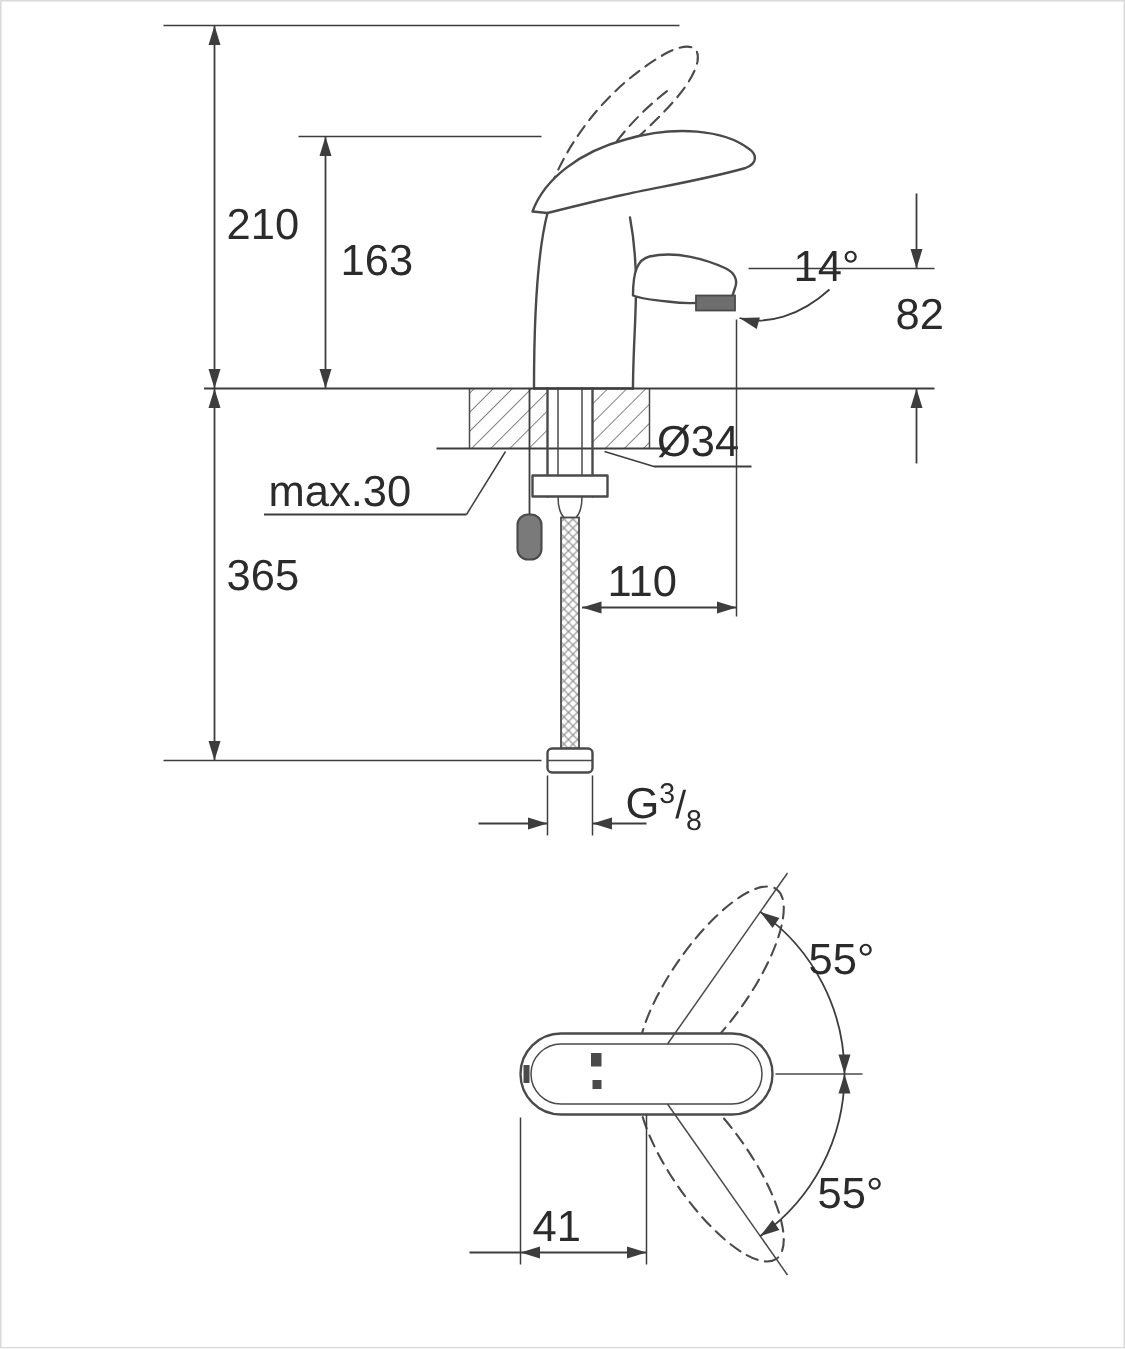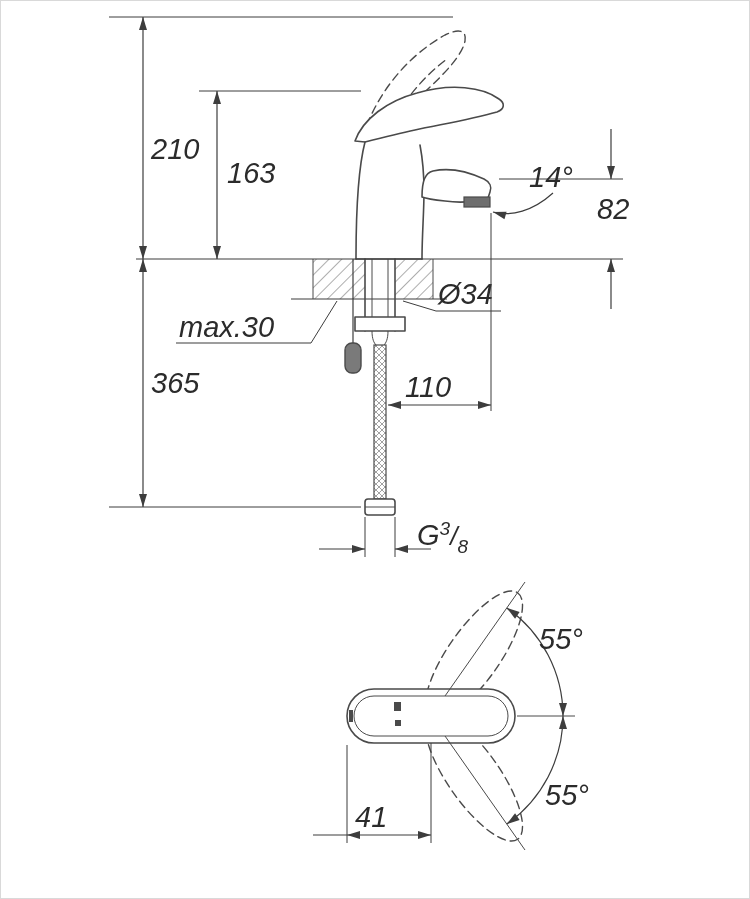--- a/index.html
+++ b/index.html
@@ -2,21 +2,20 @@
 <html><head>
 <meta charset="utf-8">
 <style>
   html,body{margin:0;padding:0;background:#fff;}
   .canvas{
     position:relative;
     width:748px;height:897px;
     border:1px solid #d9d9d9;
     background:#ffffff;
     overflow:hidden;
-    font-style:italic;
   }
   svg{display:block;}
   text{
     font-family:"Liberation Sans", sans-serif;
     font-size:29px;
     fill:#2b2b2b;
   }
   .outline{stroke:#4a4a4a;stroke-width:1.6;fill:none;stroke-linecap:round;stroke-linejoin:round;}
   .outline-fill{stroke:#4a4a4a;stroke-width:1.6;fill:#ffffff;stroke-linejoin:round;}
   .thin{stroke:#4a4a4a;stroke-width:1;fill:none;}

